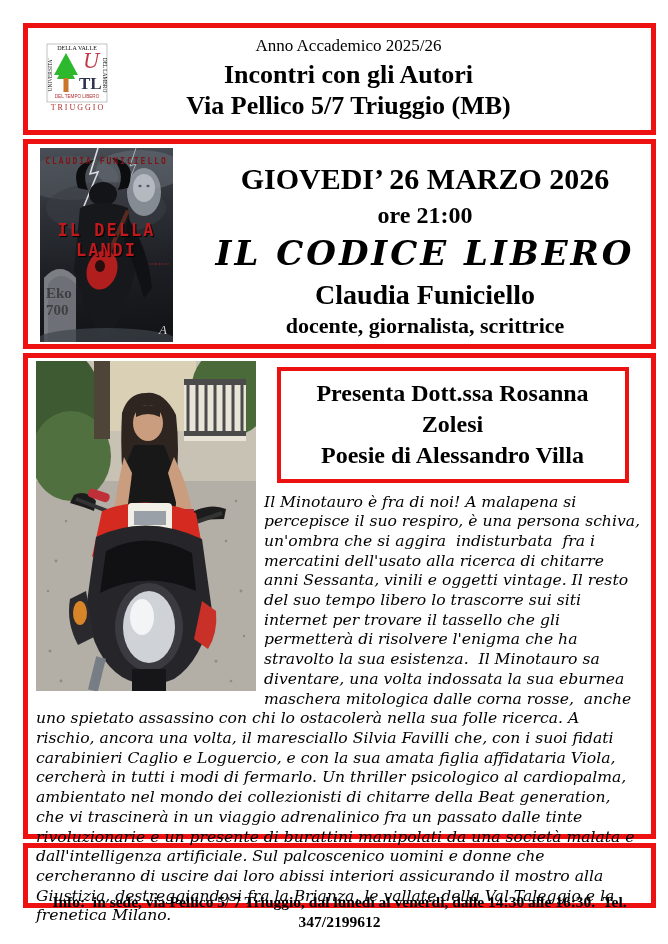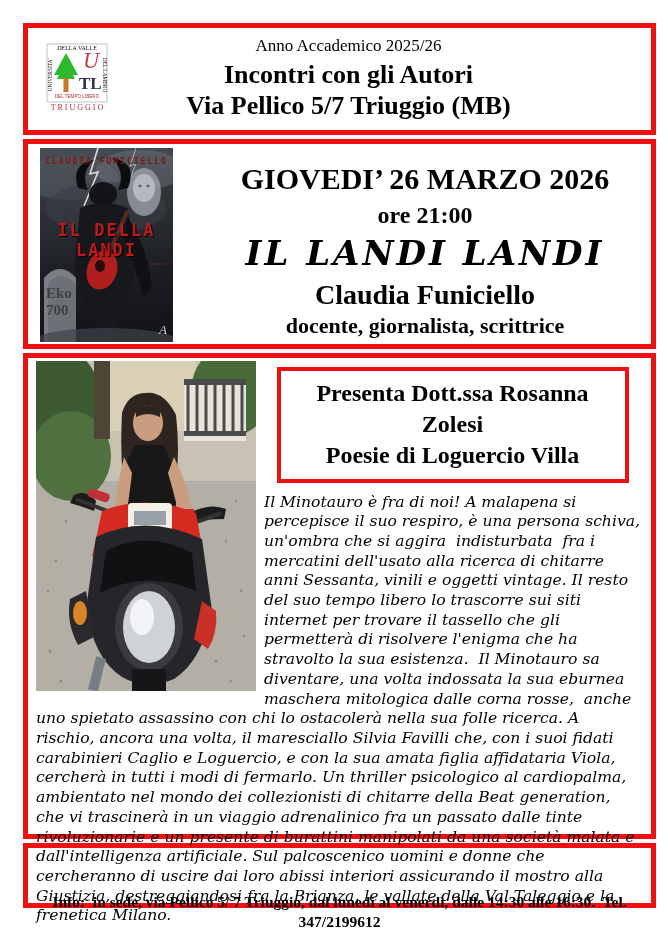--- a/index.html
+++ b/index.html
@@ -115,21 +115,21 @@
       </svg>
       <div class="cover-author">CLAUDIA FUNICIELLO</div>
       <div class="cover-title"><span>IL DELLA</span><br><span>LANDI</span></div>
       <div class="cover-genre">romanzo</div>
       <div class="tomb-label"><span>Eko</span><br><span>700</span></div>
       <div class="pub-mark">A</div>
     </div>
     <div class="evt-right">
       <div class="evt-date">GIOVEDI’ 26 MARZO 2026</div>
       <div class="evt-time">ore 21:00</div>
-      <div class="evt-book">IL LANDI LANDI</div>
+      <div class="evt-book">IL CODICE LIBERO</div>
       <div class="evt-author">Claudia Funiciello</div>
       <div class="evt-roles">docente, giornalista, scrittrice</div>
     </div>
   </div>
 
   <div class="rbox main">
     <div class="photo">
       <svg width="220" height="330" viewBox="0 0 220 330">
 
         <rect x="0" y="0" width="220" height="330" fill="#b3aea6"></rect>
@@ -207,21 +207,21 @@
           <path d="M166,240 L180,250 Q182,272 172,288 L158,278 Z" fill="#c83028"></path>
           <rect x="96" y="308" width="34" height="22" fill="#161618"></rect>
           <rect x="56" y="296" width="10" height="34" transform="rotate(14 61 313)" fill="#777d84"></rect>
         </g>
       </svg>
     </div>
 
     <div class="presenta-wrap">
       <div class="presenta">
         <div>Presenta Dott.ssa Rosanna Zolesi</div>
-        <div>Poesie di Loguercio Villa</div>
+        <div>Poesie di Alessandro Villa</div>
       </div>
     </div>
 
     <div class="synopsis">Il Minotauro è fra di noi! A malapena si percepisce il suo respiro, è una persona schiva, un'ombra che si aggira  indisturbata  fra i mercatini dell'usato alla ricerca di chitarre anni Sessanta, vinili e oggetti vintage. Il resto del suo tempo libero lo trascorre sui siti internet per trovare il tassello che gli permetterà di risolvere l'enigma che ha stravolto la sua esistenza.  Il Minotauro sa diventare, una volta indossata la sua eburnea maschera mitologica dalle corna rosse,  anche uno spietato assassino con chi lo ostacolerà nella sua folle ricerca. A rischio, ancora una volta, il maresciallo Silvia Favilli che, con i suoi fidati carabinieri Caglio e Loguercio, e con la sua amata figlia affidataria Viola, cercherà in tutti i modi di fermarlo. Un thriller psicologico al cardiopalma, ambientato nel mondo dei collezionisti di chitarre della Beat generation, che vi trascinerà in un viaggio adrenalinico fra un passato dalle tinte rivoluzionarie e un presente di burattini manipolati da una società malata e dall'intelligenza artificiale. Sul palcoscenico uomini e donne che cercheranno di uscire dai loro abissi interiori assicurando il mostro alla Giustizia, destreggiandosi fra la Brianza, le vallate della Val Taleggio e la frenetica Milano.</div>
   </div>
 
   <div class="rbox ftr">
     <div>Info:  in sede, via Pellico 5/ 7 Triuggio, dal lunedì al venerdì, dalle 14:30 alle 16:30.  Tel. 347/2199612</div>
     
     

